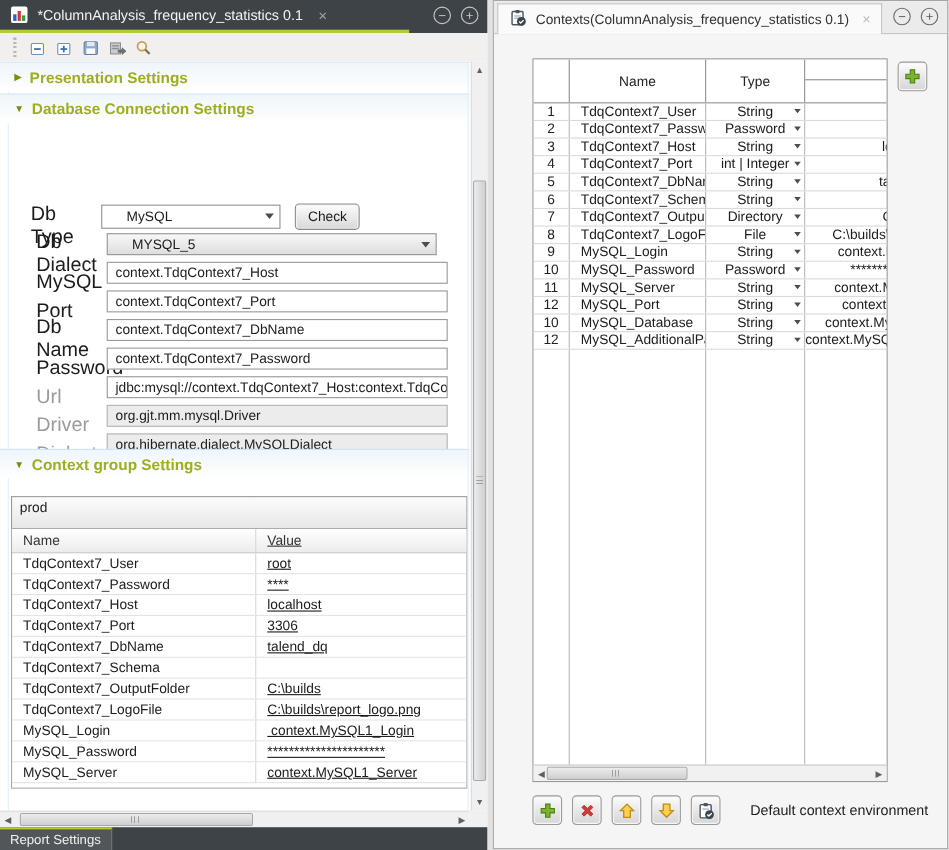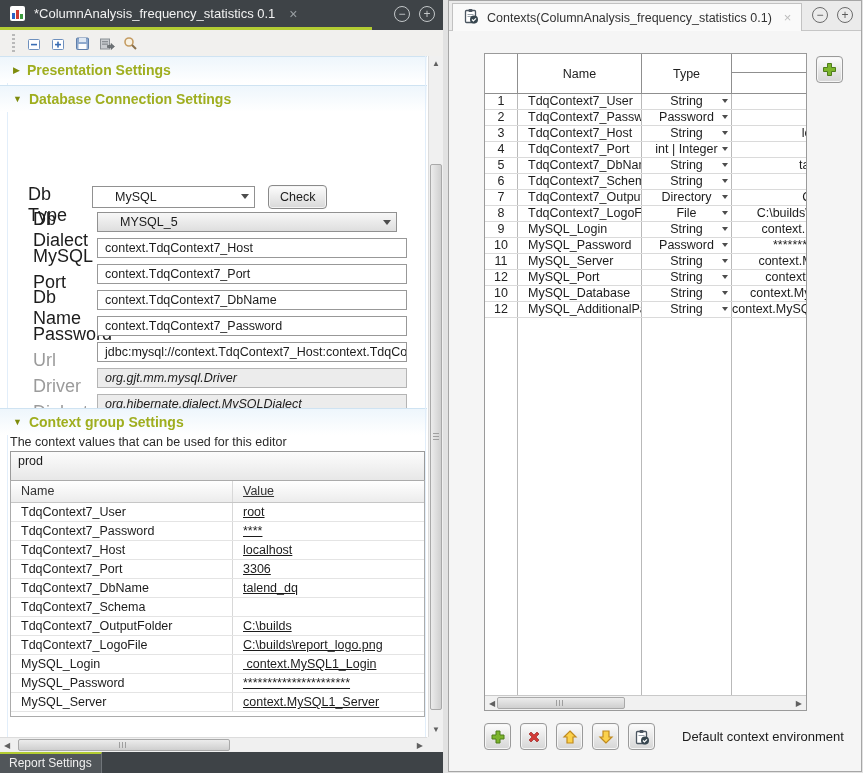--- a/index.html
+++ b/index.html
@@ -48,21 +48,21 @@
   .btn { margin-left:13px; height:24px; padding:0 11px; border:1px solid #8a8a8a; border-radius:4px;
     background:linear-gradient(#fdfdfd,#e9e9e9 55%, #d8d8d8); line-height:22px; font-size:12.5px;
     box-shadow:0 0 0 1px #f4f4f4 inset; }
 
   .lfields { position:absolute; left:33px; top:156px; width:394px; }
   .frow { display:flex; align-items:center; height:20px; margin-bottom:6px; position:relative; }
   .flabel { width:64px; flex:0 0 64px; font-size:18px; color:#1c1c1c;margin-top:16px; }
   .flabel.dim { color:#9b9b9b; }
   .finput { height:20px; flex:0 0 310px; width:310px; border:1px solid #989898; background:#fff;
     line-height:18px; padding-left:7px; white-space:nowrap; overflow:hidden; }
-  .finput.gray { background:#ececec; border-color:#b4b4b4;font-style:italic; }
+  .finput.gray { background:#ececec; border-color:#b4b4b4; }
   .frow .combo { flex:0 0 300px; width:300px; }
 
   .ctx-desc { position:absolute; left:10px; top:379px; font-size:12.5px; color:#2a2a2a; }
   .env-field { position:absolute; left:10px; top:395px; width:415px; height:32px; border:1px solid #9a9a9a;
     background:linear-gradient(#fcfcfc,#e6e6e6); line-height:18px; padding-left:7px; }
 
   .ltable { position:absolute; left:10px; top:424px; width:415px; height:237px; border:1px solid #ababab; background:#fff; }
   .lt-head { display:flex; height:22px; background:linear-gradient(#ffffff,#ececec); border-bottom:1px solid #c6c6c6; }
   .lt-head .c1, .lt-row .c1 { width:222px; flex:0 0 222px; border-right:1px solid #d8d8d8; padding-left:10px; }
   .lt-head .c2, .lt-row .c2 { flex:1; padding-left:10px;text-decoration:underline; }
@@ -248,21 +248,20 @@
           <div class="frow">
             <span class="flabel dim">Dialect</span>
             <div class="finput gray">org.hibernate.dialect.MySQLDialect</div>
           </div>
         </div>
 
       <div class="sec-head" style="top:352px;">
         <span class="twistie">▼</span>
         <span class="sec-title">Context group Settings</span>
       </div>
-      <div class="ctx-desc">The context values that can be used for this editor</div>
       <div class="env-field">prod</div>
 
       <div class="ltable">
         <div class="lt-head">
           <div class="c1">Name</div>
           <div class="c2">Value</div>
         </div>
         <div id="ltrows">
             <div class="lt-row">
               <div class="c1">TdqContext7_User</div>

